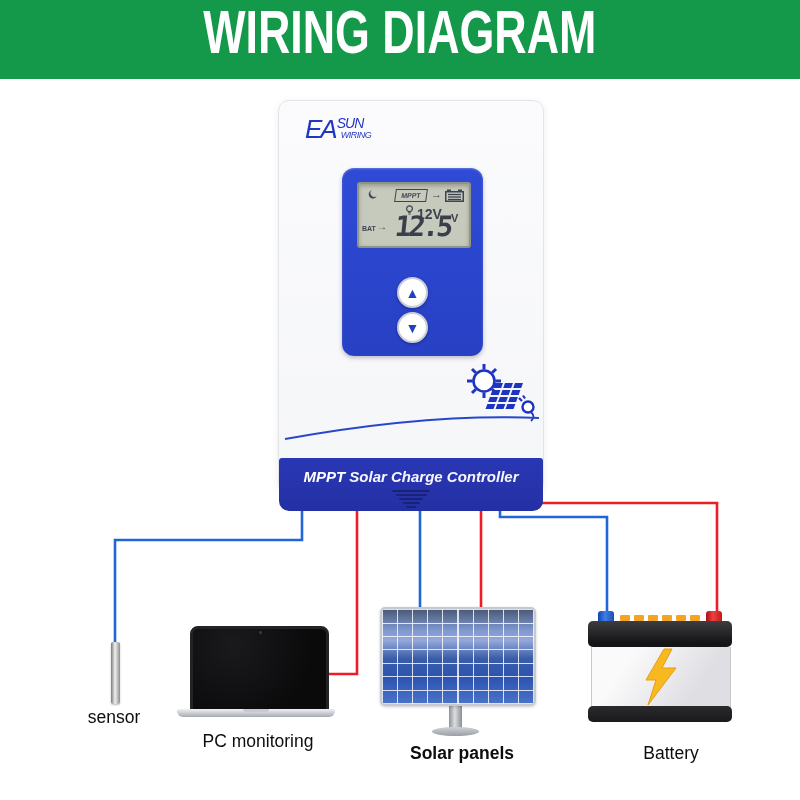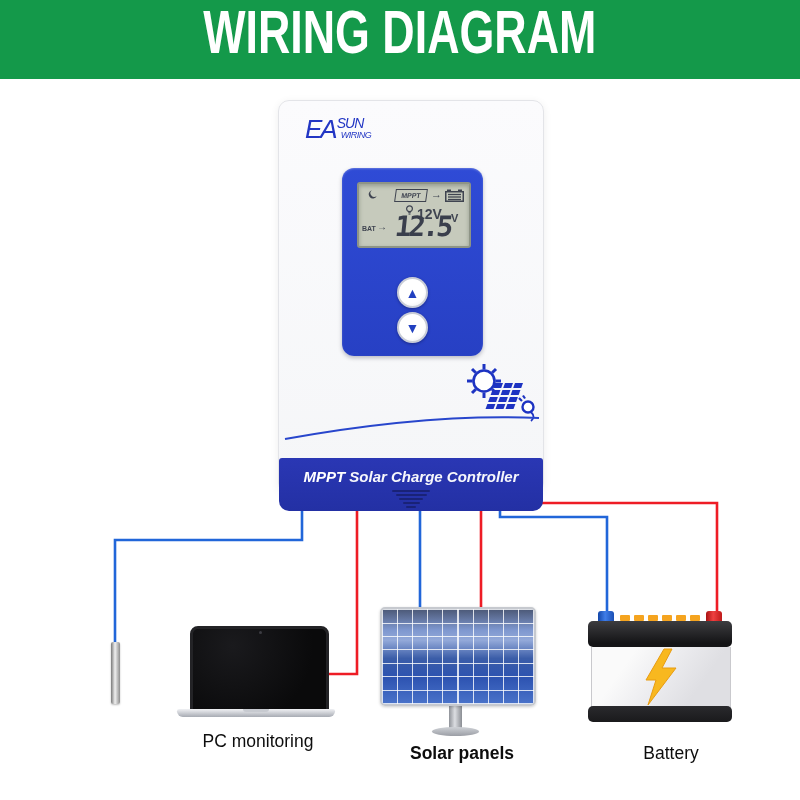--- a/index.html
+++ b/index.html
@@ -204,20 +204,21 @@
         <div class="vent v2"></div>
         <div class="vent v3"></div>
         <div class="vent v4"></div>
         <div class="vent v5"></div>
     </div>
   </div>
 </div>
 
 <div class="abs sensor-rod"></div>
 <div class="abs dev-label label-temp">
+  <div>sensor</div>
 </div>
 
 <div class="abs laptop-screen">
   <div class="webcam"></div>
 </div>
 <div class="abs laptop-base">
   <div class="laptop-notch"></div>
 </div>
 <div class="abs dev-label label-pc">PC monitoring</div>
 

